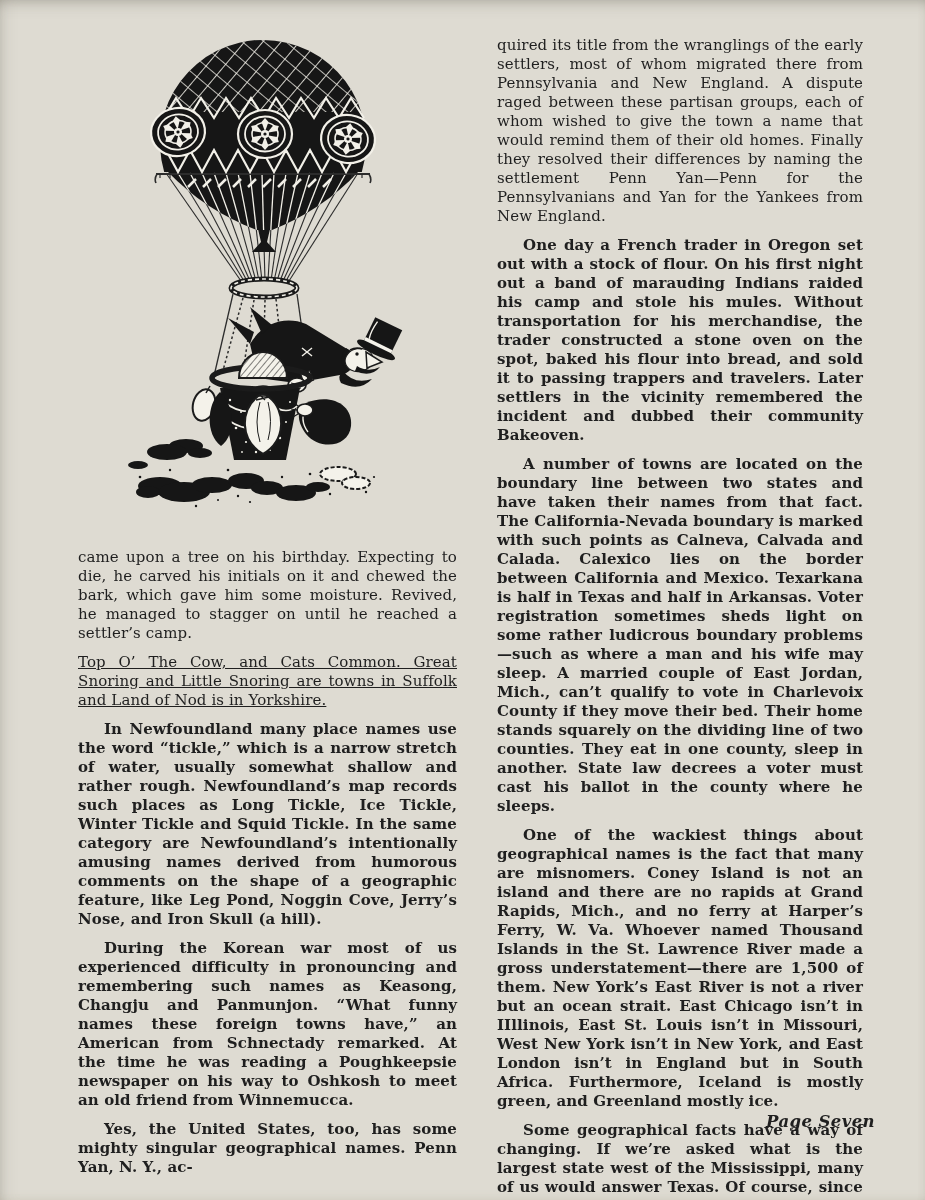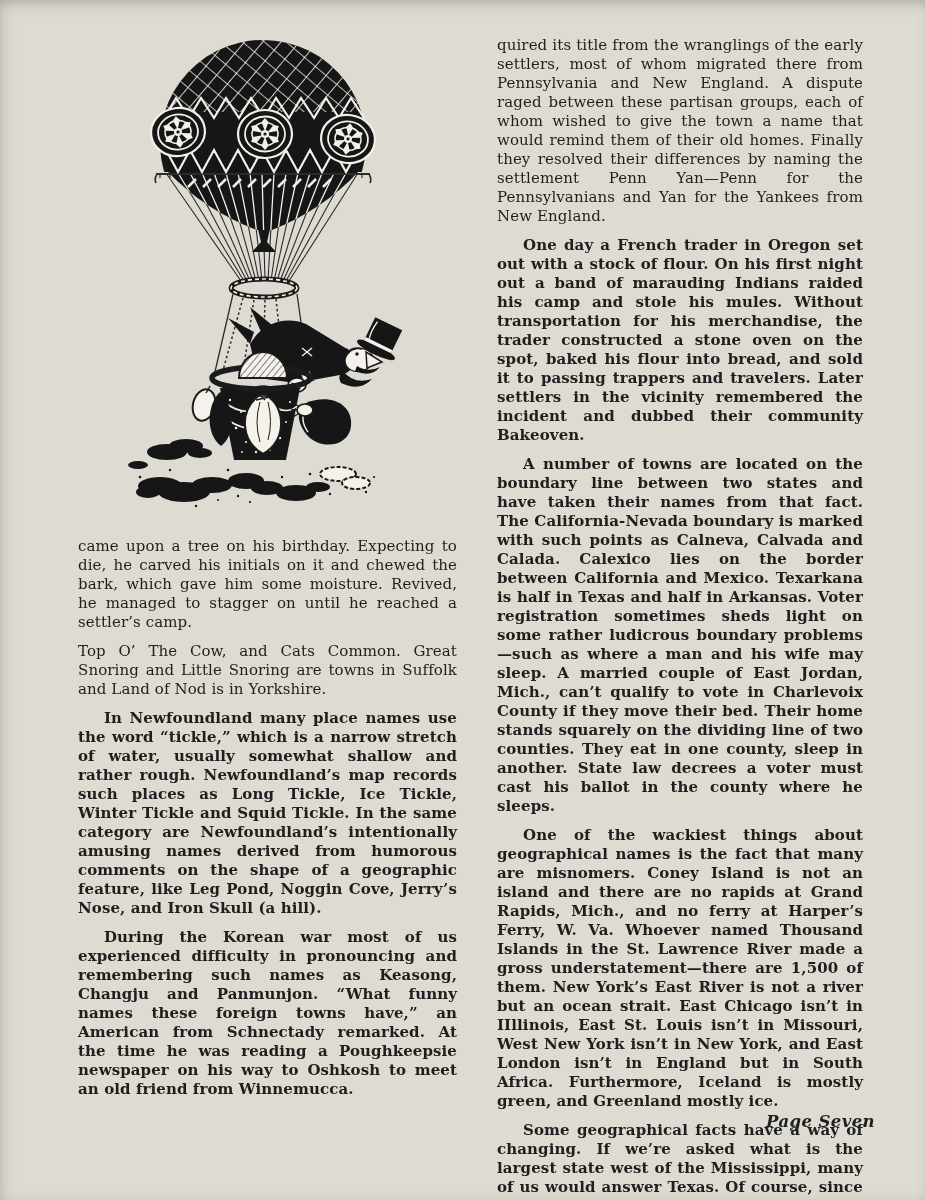--- a/index.html
+++ b/index.html
@@ -21,22 +21,22 @@
       inset 0 -8px 12px -10px rgba(140,128,90,.22);
   }
   .textcol{position:absolute;}
   .textcol p{
     margin:0 12px 10px 0;
     font-size:15px;line-height:19px;
     text-align:justify;
     letter-spacing:.1px;
   }
   .indent{text-indent:26px;font-weight:bold;}
-  .extra-gap{margin-top:4px;}
-  .left-text{left:78px;top:537px;width:391px;}
+  .extra-gap{margin-top:4px;text-decoration:underline;}
+  .left-text{left:78px;top:548px;width:391px;}
   .right-text{left:497px;top:36px;width:378px;}
   .lastpara{position:relative;}
   .illustration{
     position:absolute;left:100px;top:22px;width:360px;height:505px;margin:0;padding:0;
   }
   .page-footer{
     position:absolute;left:497px;top:1112px;width:378px;
     text-align:right;font-style:italic;font-weight:bold;
     font-size:16.5px;letter-spacing:.4px;
   }
@@ -286,20 +286,21 @@
           <circle cx="118" cy="478" r="1"></circle>
       </g>
     </svg>
   </figure>
 
   <div class="textcol left-text">
     <p>came upon a tree on his birthday.  Expecting to die, he carved his initials on it and chewed the bark, which gave him some moisture.  Revived, he managed to stagger on until he reached a settler’s camp.</p>
     <p class="extra-gap">Top O’ The Cow, and Cats Common.  Great Snoring and Little Snoring are towns in Suffolk and Land of Nod is in Yorkshire.</p>
     <p class="indent">In Newfoundland many place names use the word “tickle,” which is a narrow stretch of water, usually somewhat shallow and rather rough.  Newfoundland’s map records such places as Long Tickle, Ice Tickle, Winter Tickle and Squid Tickle.  In the same category are Newfoundland’s intentionally amusing names derived from humorous comments on the shape of a geographic feature, like Leg Pond, Noggin Cove, Jerry’s Nose, and Iron Skull (a hill).</p>
     <p class="indent">During the Korean war most of us experienced difficulty in pronouncing and remembering such names as Keasong, Changju and Panmunjon.  “What funny names these foreign towns have,” an American from Schnectady remarked.  At the time he was reading a Poughkeepsie newspaper on his way to Oshkosh to meet an old friend from Winnemucca.</p>
+    <p class="indent">Yes, the United States, too, has some mighty singular geographical names.  Penn Yan, N. Y., ac-</p>
   </div>
 
   <div class="textcol right-text">
     <p>quired its title from the wranglings of the early settlers, most of whom migrated there from Pennsylvania and New England.  A dispute raged between these partisan groups, each of whom wished to give the town a name that would remind them of their old homes.  Finally they resolved their differences by naming the settlement Penn Yan—Penn for the Pennsylvanians and Yan for the Yankees from New England.</p>
     <p class="indent">One day a French trader in Oregon set out with a stock of flour.  On his first night out a band of marauding Indians raided his camp and stole his mules.  Without transportation for his merchandise, the trader constructed a stone oven on the spot, baked his flour into bread, and sold it to passing trappers and travelers.  Later settlers in the vicinity remembered the incident and dubbed their community Bakeoven.</p>
     <p class="indent">A number of towns are located on the boundary line between two states and have taken their names from that fact.  The California-Nevada boundary is marked with such points as Calneva, Calvada and Calada.  Calexico lies on the border between California and Mexico.  Texarkana is half in Texas and half in Arkansas.  Voter registration sometimes sheds light on some rather ludicrous boundary problems—such as where a man and his wife may sleep.  A married couple of East Jordan, Mich., can’t qualify to vote in Charlevoix County if they move their bed.  Their home stands squarely on the dividing line of two counties.  They eat in one county, sleep in another.  State law decrees a voter must cast his ballot in the county where he sleeps.</p>
     <p class="indent">One of the wackiest things about geographical names is the fact that many are misnomers.  Coney Island is not an island and there are no rapids at Grand Rapids, Mich., and no ferry at Harper’s Ferry, W. Va.  Whoever named Thousand Islands in the St. Lawrence River made a gross understatement—there are 1,500 of them.  New York’s East River is not a river but an ocean strait.  East Chicago isn’t in IIllinois, East St. Louis isn’t in Missouri, West New York isn’t in New York, and East London isn’t in England but in South Africa.  Furthermore, Iceland is mostly green, and Greenland mostly ice.</p>
     <p class="indent">Some geographical facts have a way of changing.  If we’re asked what is the largest state west of the Mississippi, many of us would answer Texas.  Of course, since 1959, Alaska has held that distinction.  Likewise, since 1960, Key West, Fla., no longer ranks as the southernmost city in the United States.  This distinction now belongs to Hilo, Island of Hawaii.</p>
     <p class="indent lastpara">
       <span>By now we think you’ll agree that the subject of geography is often strange, sometimes amazing and frequently on the goofy side.</span>

